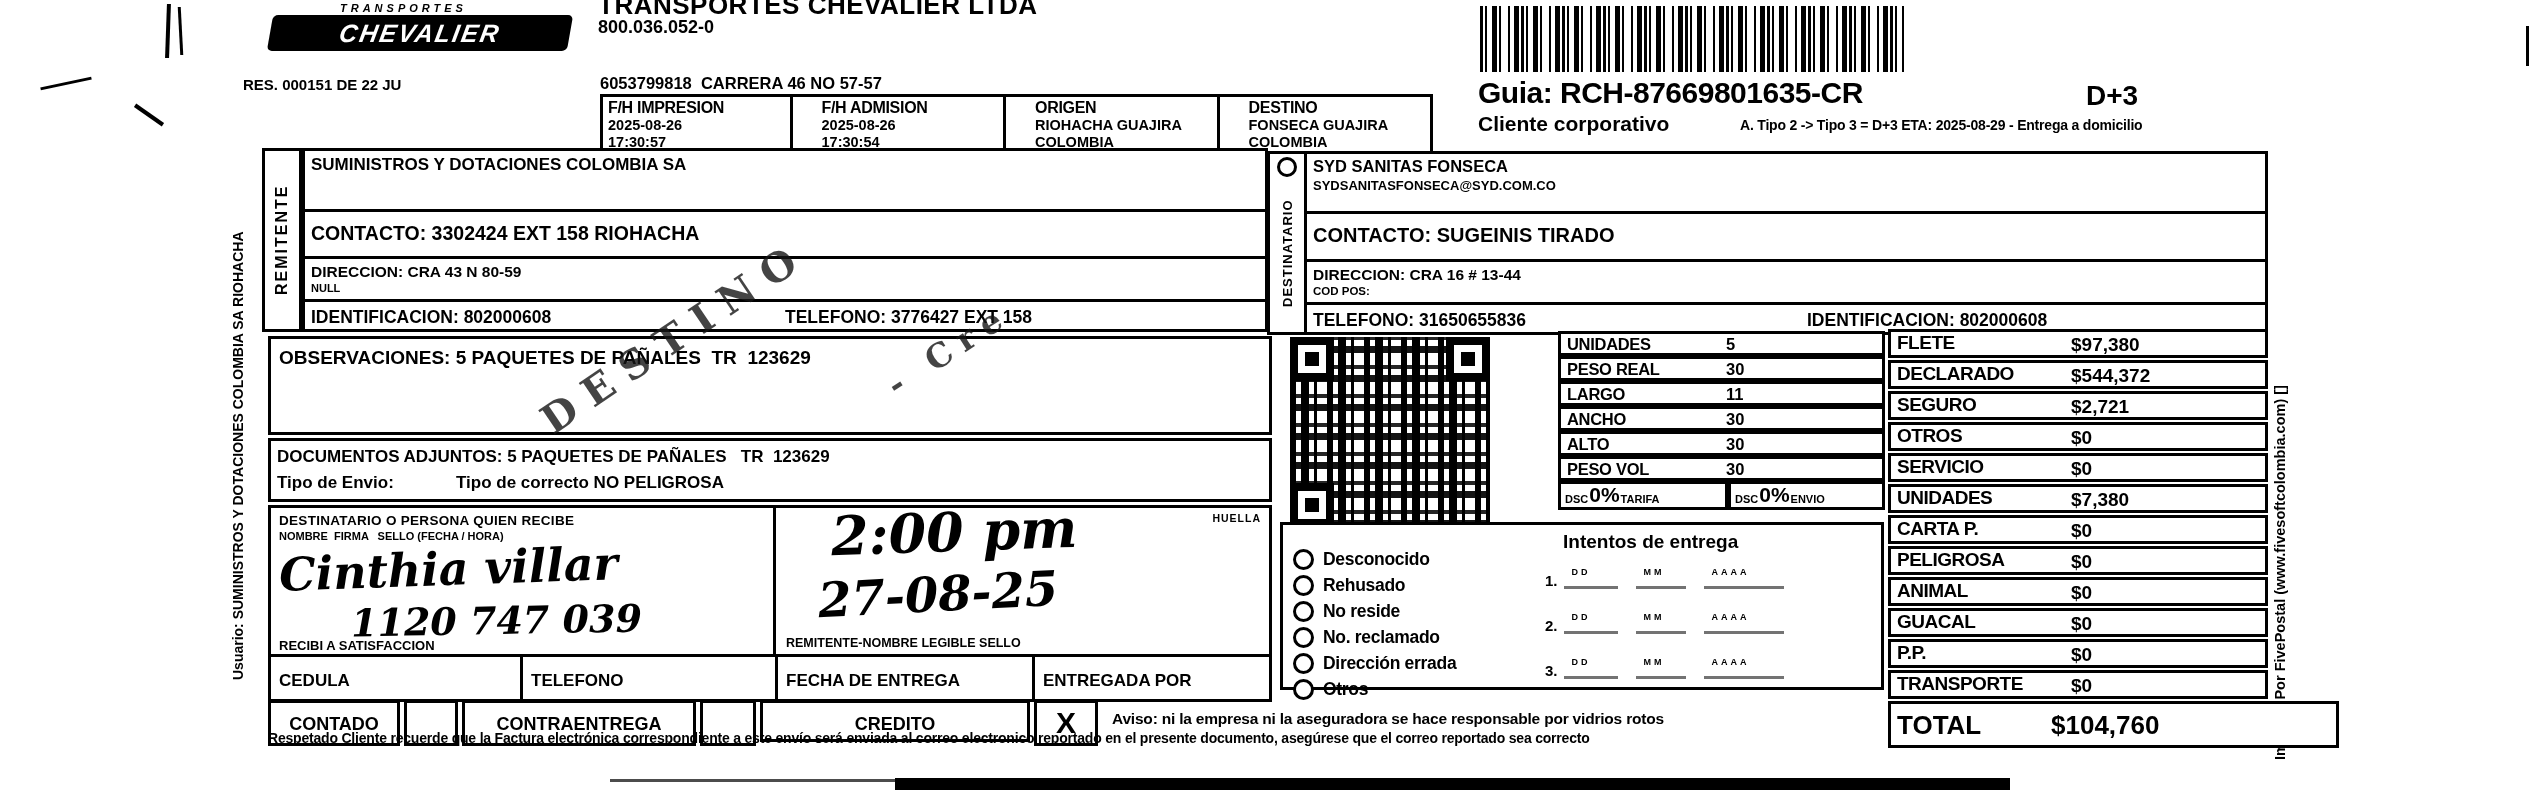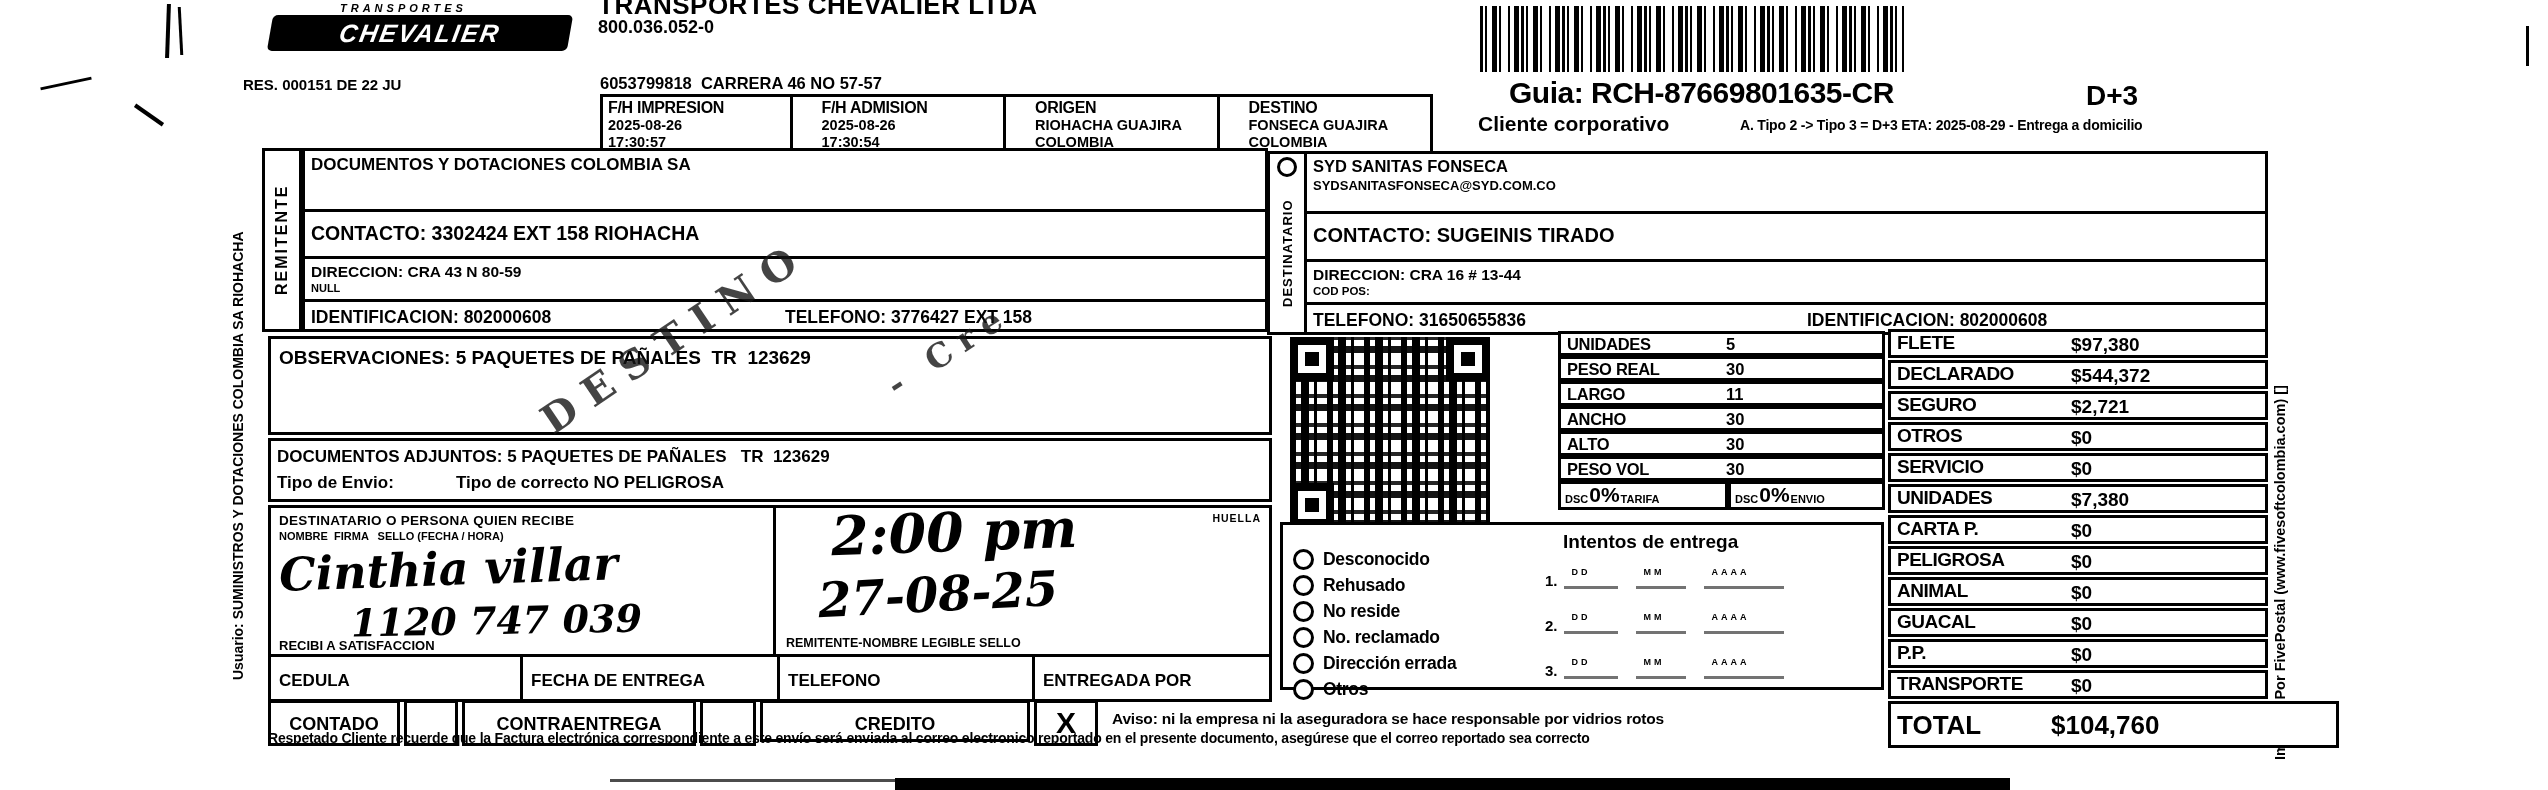--- a/index.html
+++ b/index.html
@@ -94,33 +94,33 @@
       <div class="hv">COLOMBIA</div>
     </div>
     <div class="hcell">
       <div class="hl">DESTINO</div>
       <div class="hv">FONSECA GUAJIRA</div>
       <div class="hv">COLOMBIA</div>
     </div>
   </div>
 
   <div class="abs bar" style="left:1480px;top:6px;width:424px;height:66px;"></div>
-  <div class="abs b nw" style="left:1478px;top:76px;font-size:30px;letter-spacing:-.5px;margin-left:31px;">Guia: RCH-87669801635-CR</div>
+  <div class="abs b nw" style="left:1478px;top:76px;font-size:30px;letter-spacing:-.5px;">Guia: RCH-87669801635-CR</div>
   <div class="abs b nw" style="left:2086px;top:80px;font-size:28px;">D+3</div>
   <div class="abs b nw" style="left:1478px;top:112px;font-size:21px;">Cliente corporativo</div>
   <div class="abs b nw" style="left:1740px;top:117px;font-size:14px;letter-spacing:-.2px;">A. Tipo 2 -&gt; Tipo 3 = D+3 ETA: 2025-08-29 - Entrega a domicilio</div>
 
   <div class="abs vt b" style="left:230px;top:150px;width:26px;height:530px;font-size:14px;">Usuario: SUMINISTROS Y DOTACIONES COLOMBIA SA RIOHACHA</div>
   <div class="abs vt b" style="left:2272px;top:140px;width:26px;height:620px;font-size:14.5px;">Impreso Por FivePostal (www.fivesoftcolombia.com) []</div>
 
   <div class="abs bx" style="left:262px;top:148px;width:40px;height:184px;text-align:center;">
     <span class="vt b" style="font-size:16px;letter-spacing:2px;height:178px;">REMITENTE</span>
   </div>
   <div class="abs bx" style="left:302px;top:148px;width:966px;height:64px;">
-    <div class="b nw" style="margin:4px 0 0 6px;font-size:17px;">DOCUMENTOS Y DOTACIONES COLOMBIA SA</div>
+    <div class="b nw" style="margin:4px 0 0 6px;font-size:17px;">SUMINISTROS Y DOTACIONES COLOMBIA SA</div>
   </div>
   <div class="abs bx" style="left:302px;top:209px;width:966px;height:50px;">
     <div class="b nw" style="margin:10px 0 0 6px;font-size:19.5px;">CONTACTO: 3302424 EXT 158 RIOHACHA</div>
   </div>
   <div class="abs bx" style="left:302px;top:256px;width:966px;height:46px;">
     <div class="b nw" style="margin:4px 12px 0 6px;font-size:15.5px;">DIRECCION: CRA 43 N 80-59</div>
     <div class="b nw" style="margin:1px 0 0 6px;font-size:11px;">NULL</div>
   </div>
   <div class="abs bx" style="left:302px;top:299px;width:966px;height:33px;">
     <div class="abs b nw" style="left:6px;top:5px;font-size:17.5px;">IDENTIFICACION: 802000608</div>
@@ -333,22 +333,22 @@
         <span class="val">$0</span>
       </div>
   </div>
   <div class="abs bx" style="left:1888px;top:701px;width:451px;height:47px;">
     <span class="abs b" style="left:6px;top:6px;font-size:26px;">TOTAL</span>
     <span class="abs b" style="left:160px;top:6px;font-size:26px;">$104,760</span>
   </div>
 
   <div class="abs bx cedrow" style="left:268px;top:654px;width:1004px;height:48px;">
     <div class="cedcell" style="width:252px;">CEDULA</div>
+    <div class="cedcell" style="width:255px;">TELEFONO</div>
     <div class="cedcell" style="width:257px;">FECHA DE ENTREGA</div>
-    <div class="cedcell" style="width:255px;">TELEFONO</div>
     <div class="cedcell" style="flex:1;">ENTREGADA POR</div>
   </div>
 
   <div class="abs bx" style="left:268px;top:700px;width:132px;height:46px;text-align:center;">
     <span class="b" style="font-size:18px;line-height:42px;">CONTADO</span>
   </div>
   <div class="abs bx" style="left:404px;top:700px;width:54px;height:46px;"></div>
   <div class="abs bx" style="left:462px;top:700px;width:234px;height:46px;text-align:center;">
     <span class="b" style="font-size:18px;line-height:42px;">CONTRAENTREGA</span>
   </div>

